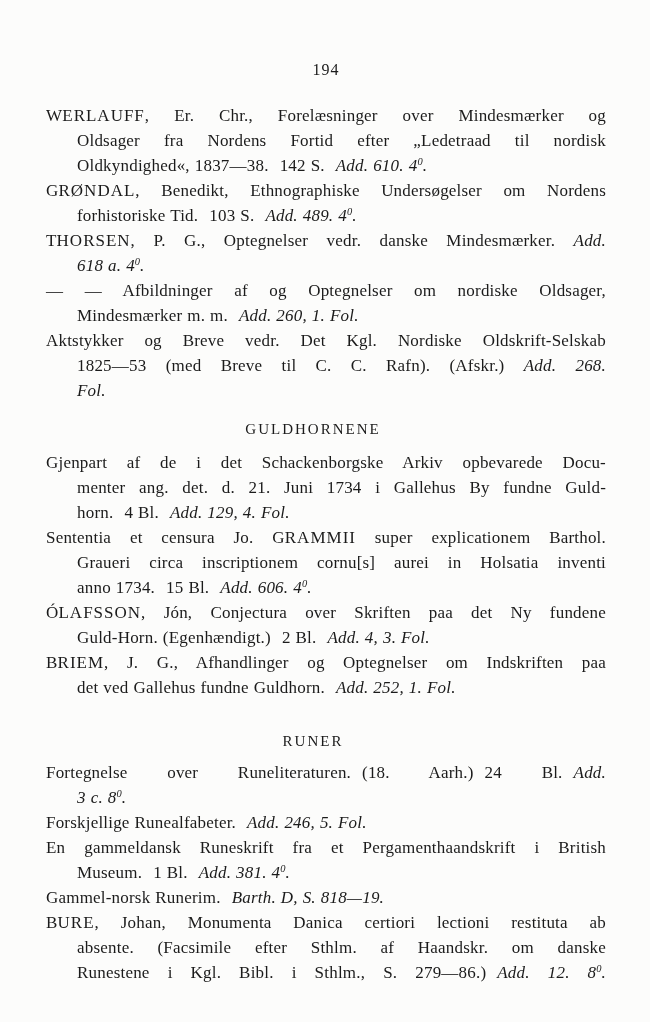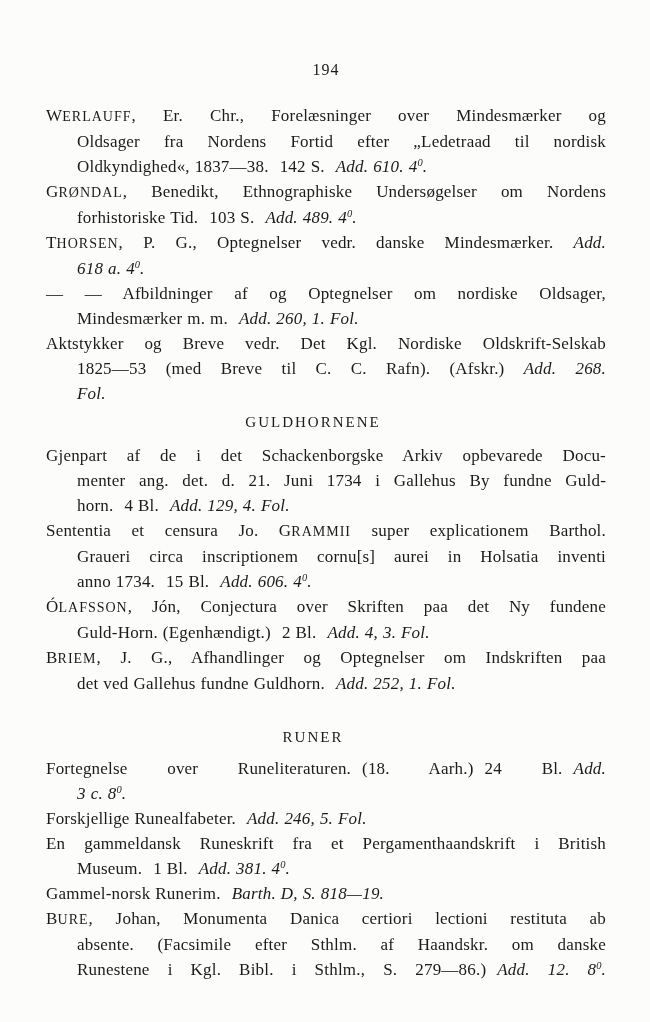--- a/index.html
+++ b/index.html
@@ -33,25 +33,25 @@
     text-align: center;
     text-align-last: left;
   }
   .line.indent { padding-left: 31px; }
   .section-heading {
     text-align: center;
     font-size: 15px;
     letter-spacing: 2px;
     transform: translateX(-13px);
   }
-  .sec1 .section-heading { margin: 4px 0 8px 0; }
+  .sec1 .section-heading { margin: 14px 0 8px 0; }
   .sec2 .section-heading { margin: 29px 0 6px 0; }
   .seg-n { }
   .seg-i { font-style: italic; }
-  .seg-sc { font-size: 14px; letter-spacing: 1px; font-family: Liberation Serif, serif; }
+  .seg-sc { font-size: 17px; letter-spacing: 1px; font-family: Liberation Serif, serif; }
   .seg-isup {
     font-style: italic;
     font-size: 10.5px;
     vertical-align: 6px;
     letter-spacing: 0;
     line-height: 0;
   }
   .seg-gap { display: inline-block; width: 11px; }
 </style>
 </head>

